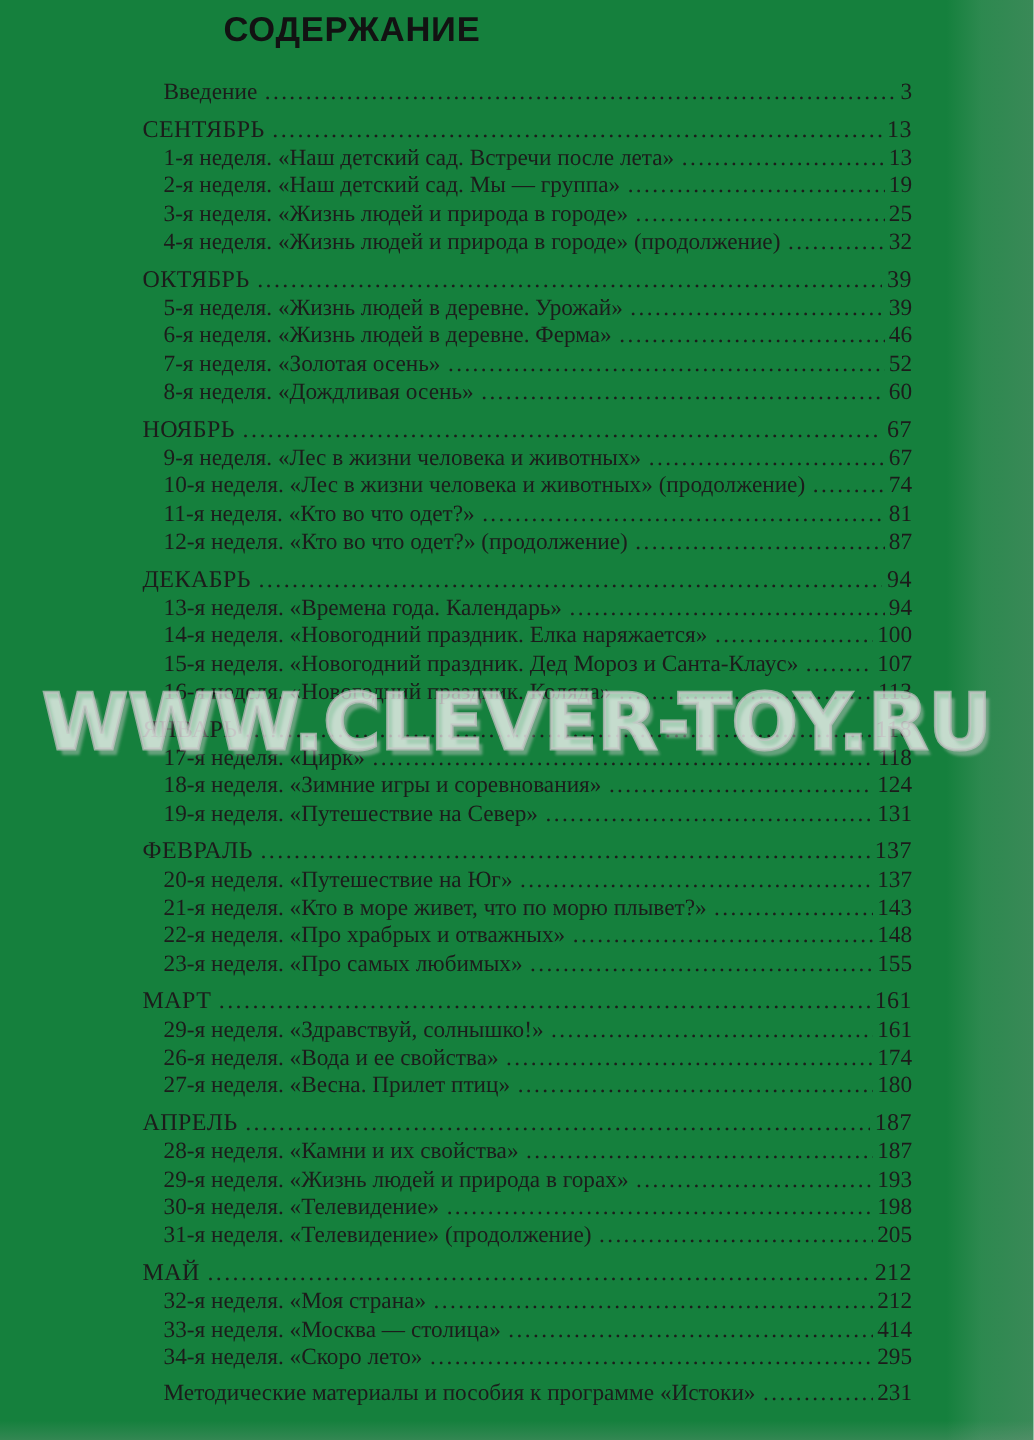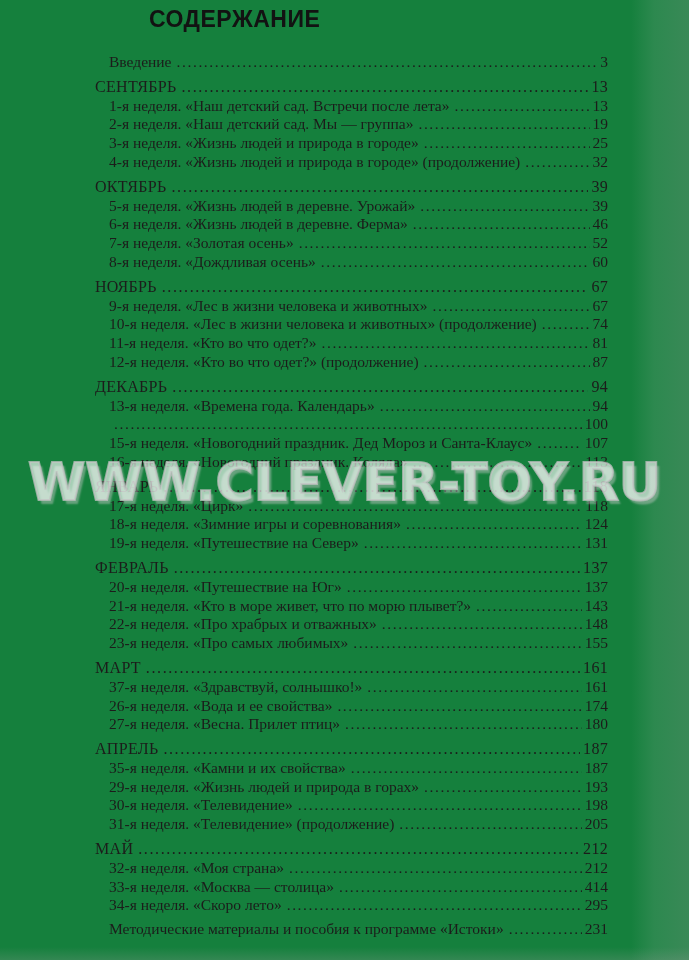--- a/index.html
+++ b/index.html
@@ -171,20 +171,21 @@
     <span class="toc-label">ДЕКАБРЬ</span>
     <span class="toc-dots"></span>
     <span class="toc-page">94</span>
   </div>
       <div class="toc-row toc-item">
     <span class="toc-label">13-я неделя. «Времена года. Календарь»</span>
     <span class="toc-dots"></span>
     <span class="toc-page">94</span>
   </div>
       <div class="toc-row toc-item">
+    <span class="toc-label">14-я неделя. «Новогодний праздник. Елка наряжается»</span>
     <span class="toc-dots"></span>
     <span class="toc-page">100</span>
   </div>
       <div class="toc-row toc-item">
     <span class="toc-label">15-я неделя. «Новогодний праздник. Дед Мороз и Санта-Клаус»</span>
     <span class="toc-dots"></span>
     <span class="toc-page">107</span>
   </div>
       <div class="toc-row toc-item">
     <span class="toc-label">16-я неделя. «Новогодний праздник. Коляда»</span>
@@ -235,41 +236,41 @@
     <span class="toc-label">23-я неделя. «Про самых любимых»</span>
     <span class="toc-dots"></span>
     <span class="toc-page">155</span>
   </div>
       <div class="toc-row toc-section-header">
     <span class="toc-label">МАРТ</span>
     <span class="toc-dots"></span>
     <span class="toc-page">161</span>
   </div>
       <div class="toc-row toc-item">
-    <span class="toc-label">37-я неделя. «Здравствуй, солнышко!»</span>
+    <span class="toc-label">29-я неделя. «Здравствуй, солнышко!»</span>
     <span class="toc-dots"></span>
     <span class="toc-page">161</span>
   </div>
       <div class="toc-row toc-item">
     <span class="toc-label">26-я неделя. «Вода и ее свойства»</span>
     <span class="toc-dots"></span>
     <span class="toc-page">174</span>
   </div>
       <div class="toc-row toc-item">
     <span class="toc-label">27-я неделя. «Весна. Прилет птиц»</span>
     <span class="toc-dots"></span>
     <span class="toc-page">180</span>
   </div>
       <div class="toc-row toc-section-header">
     <span class="toc-label">АПРЕЛЬ</span>
     <span class="toc-dots"></span>
     <span class="toc-page">187</span>
   </div>
       <div class="toc-row toc-item">
-    <span class="toc-label">35-я неделя. «Камни и их свойства»</span>
+    <span class="toc-label">28-я неделя. «Камни и их свойства»</span>
     <span class="toc-dots"></span>
     <span class="toc-page">187</span>
   </div>
       <div class="toc-row toc-item">
     <span class="toc-label">29-я неделя. «Жизнь людей и природа в горах»</span>
     <span class="toc-dots"></span>
     <span class="toc-page">193</span>
   </div>
       <div class="toc-row toc-item">
     <span class="toc-label">30-я неделя. «Телевидение»</span>

